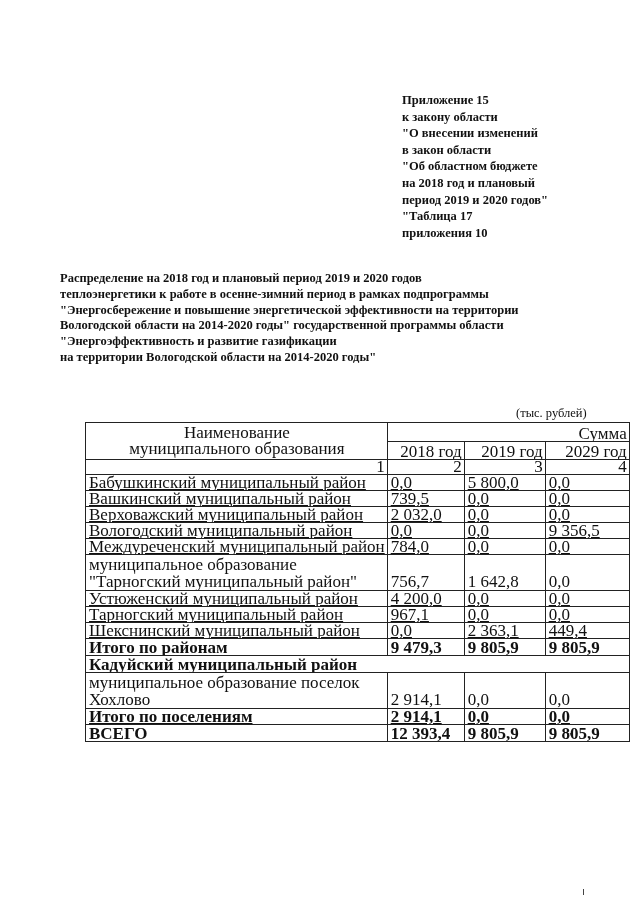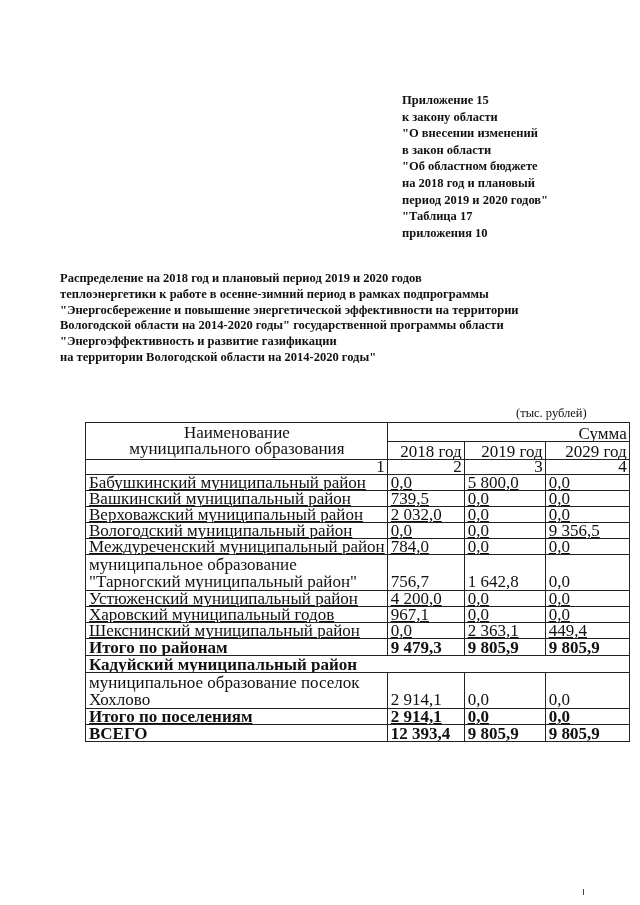--- a/index.html
+++ b/index.html
@@ -184,21 +184,21 @@
     <td class="num">1 642,8</td>
     <td class="num">0,0</td>
   </tr>
   <tr class="r">
     <td>Устюженский муниципальный район</td>
     <td class="num">4 200,0</td>
     <td class="num">0,0</td>
     <td class="num">0,0</td>
   </tr>
   <tr class="r">
-    <td>Харовский муниципальный годов</td>
+    <td>Тарногский муниципальный район</td>
     <td class="num">967,1</td>
     <td class="num">0,0</td>
     <td class="num">0,0</td>
   </tr>
   <tr class="r">
     <td>Шекснинский муниципальный район</td>
     <td class="num">0,0</td>
     <td class="num">2 363,1</td>
     <td class="num">449,4</td>
   </tr>

